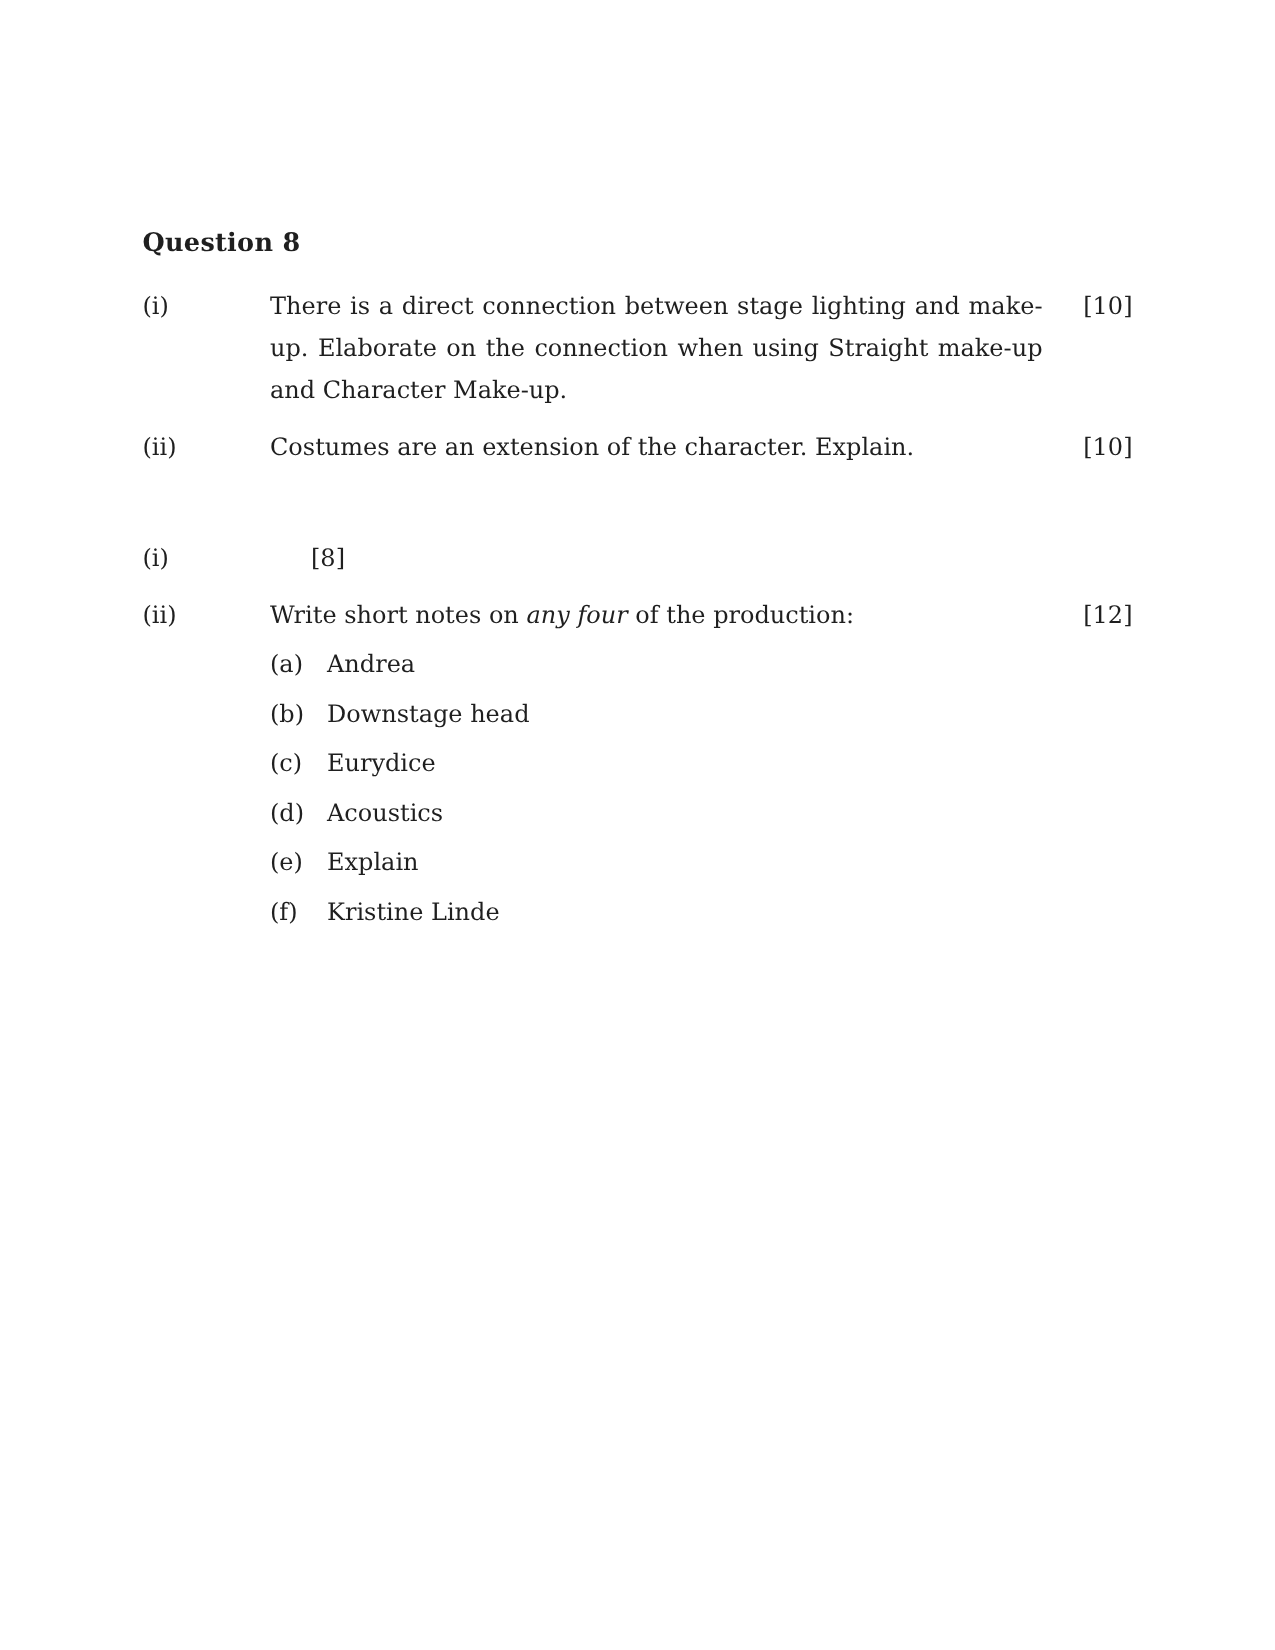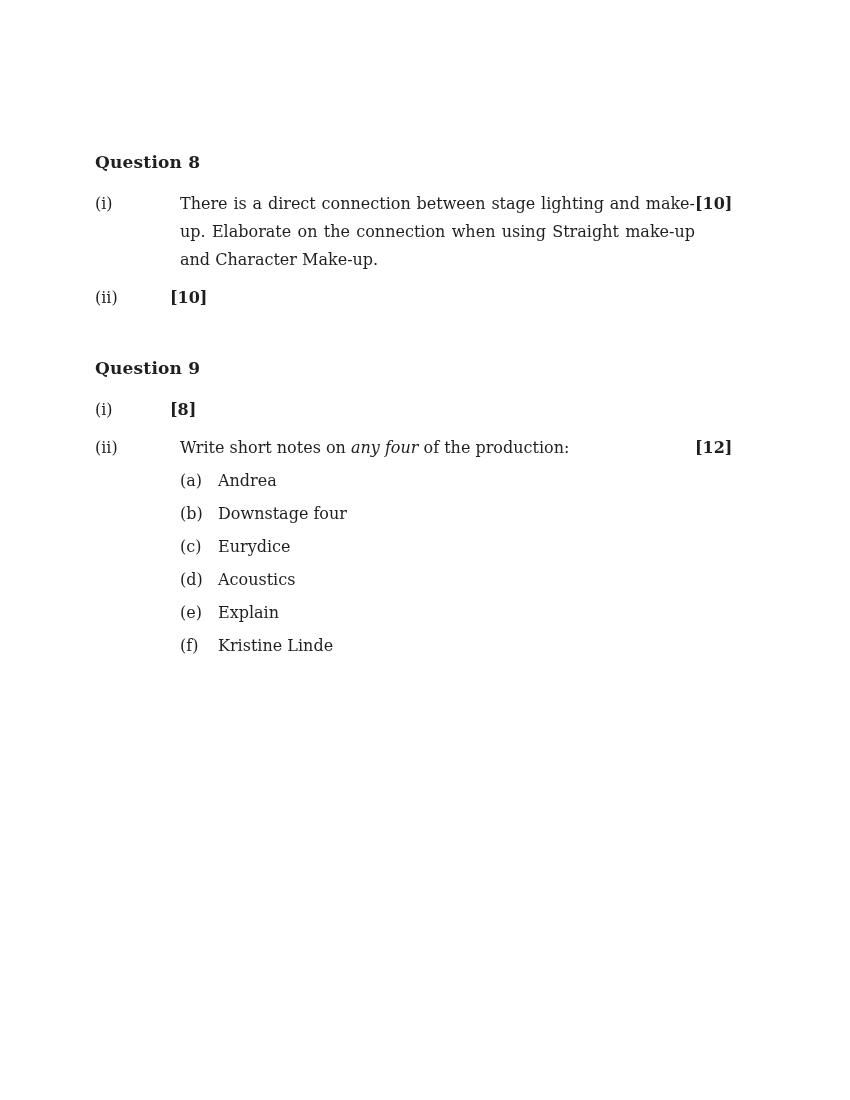--- a/index.html
+++ b/index.html
@@ -48,22 +48,22 @@
   }
   .part-text {
     max-width: 527px;
     line-height: 28px;
     text-align: justify;
   }
   .part-text .it { font-style: italic; }
   .part-marks {
     flex: 0 0 60px;
     line-height: 28px;
+    text-align: right;
     white-space: nowrap;
-    font-weight: bold;
   }
   .sublist {
     margin-top: 5px;
   }
   .subitem-row {
     display: flex;
     align-items: flex-start;
     line-height: 28px;
     margin-bottom: 5px;
   }
@@ -117,45 +117,47 @@
       <div class="part-row">
         <div class="part-label">(i)</div>
         <div class="part-body">
           <div class="part-text"><span>There is a direct connection between stage lighting and make-up. Elaborate on the connection when using Straight make-up and Character Make-up.</span></div>
         </div>
         <div class="part-marks">[10]</div>
       </div>
 
       <div class="part-row">
         <div class="part-label">(ii)</div>
+        <div class="part-body">
+          <div class="part-text"><span>Costumes are an extension of the character. Explain.</span></div>
+        </div>
         <div class="part-marks">[10]</div>
       </div>
     </div>
 
     <div class="question-block">
-      <h2 class="question-title">Question 9</h2>
 
       <div class="part-row">
         <div class="part-label">(i)</div>
         <div class="part-marks">[8]</div>
       </div>
 
       <div class="part-row">
         <div class="part-label">(ii)</div>
         <div class="part-body">
           <div class="part-text"><span>Write short notes on </span><span class="it">any four</span><span> of the production:</span></div>
 
           <div class="sublist">
             <div class="subitem-row">
               <div class="subitem-label">(a)</div>
               <div class="subitem-text">Andrea</div>
             </div>
             <div class="subitem-row">
               <div class="subitem-label">(b)</div>
-              <div class="subitem-text">Downstage four</div>
+              <div class="subitem-text">Downstage head</div>
             </div>
             <div class="subitem-row">
               <div class="subitem-label">(c)</div>
               <div class="subitem-text">Eurydice</div>
             </div>
             <div class="subitem-row">
               <div class="subitem-label">(d)</div>
               <div class="subitem-text">Acoustics</div>
             </div>
             <div class="subitem-row">

